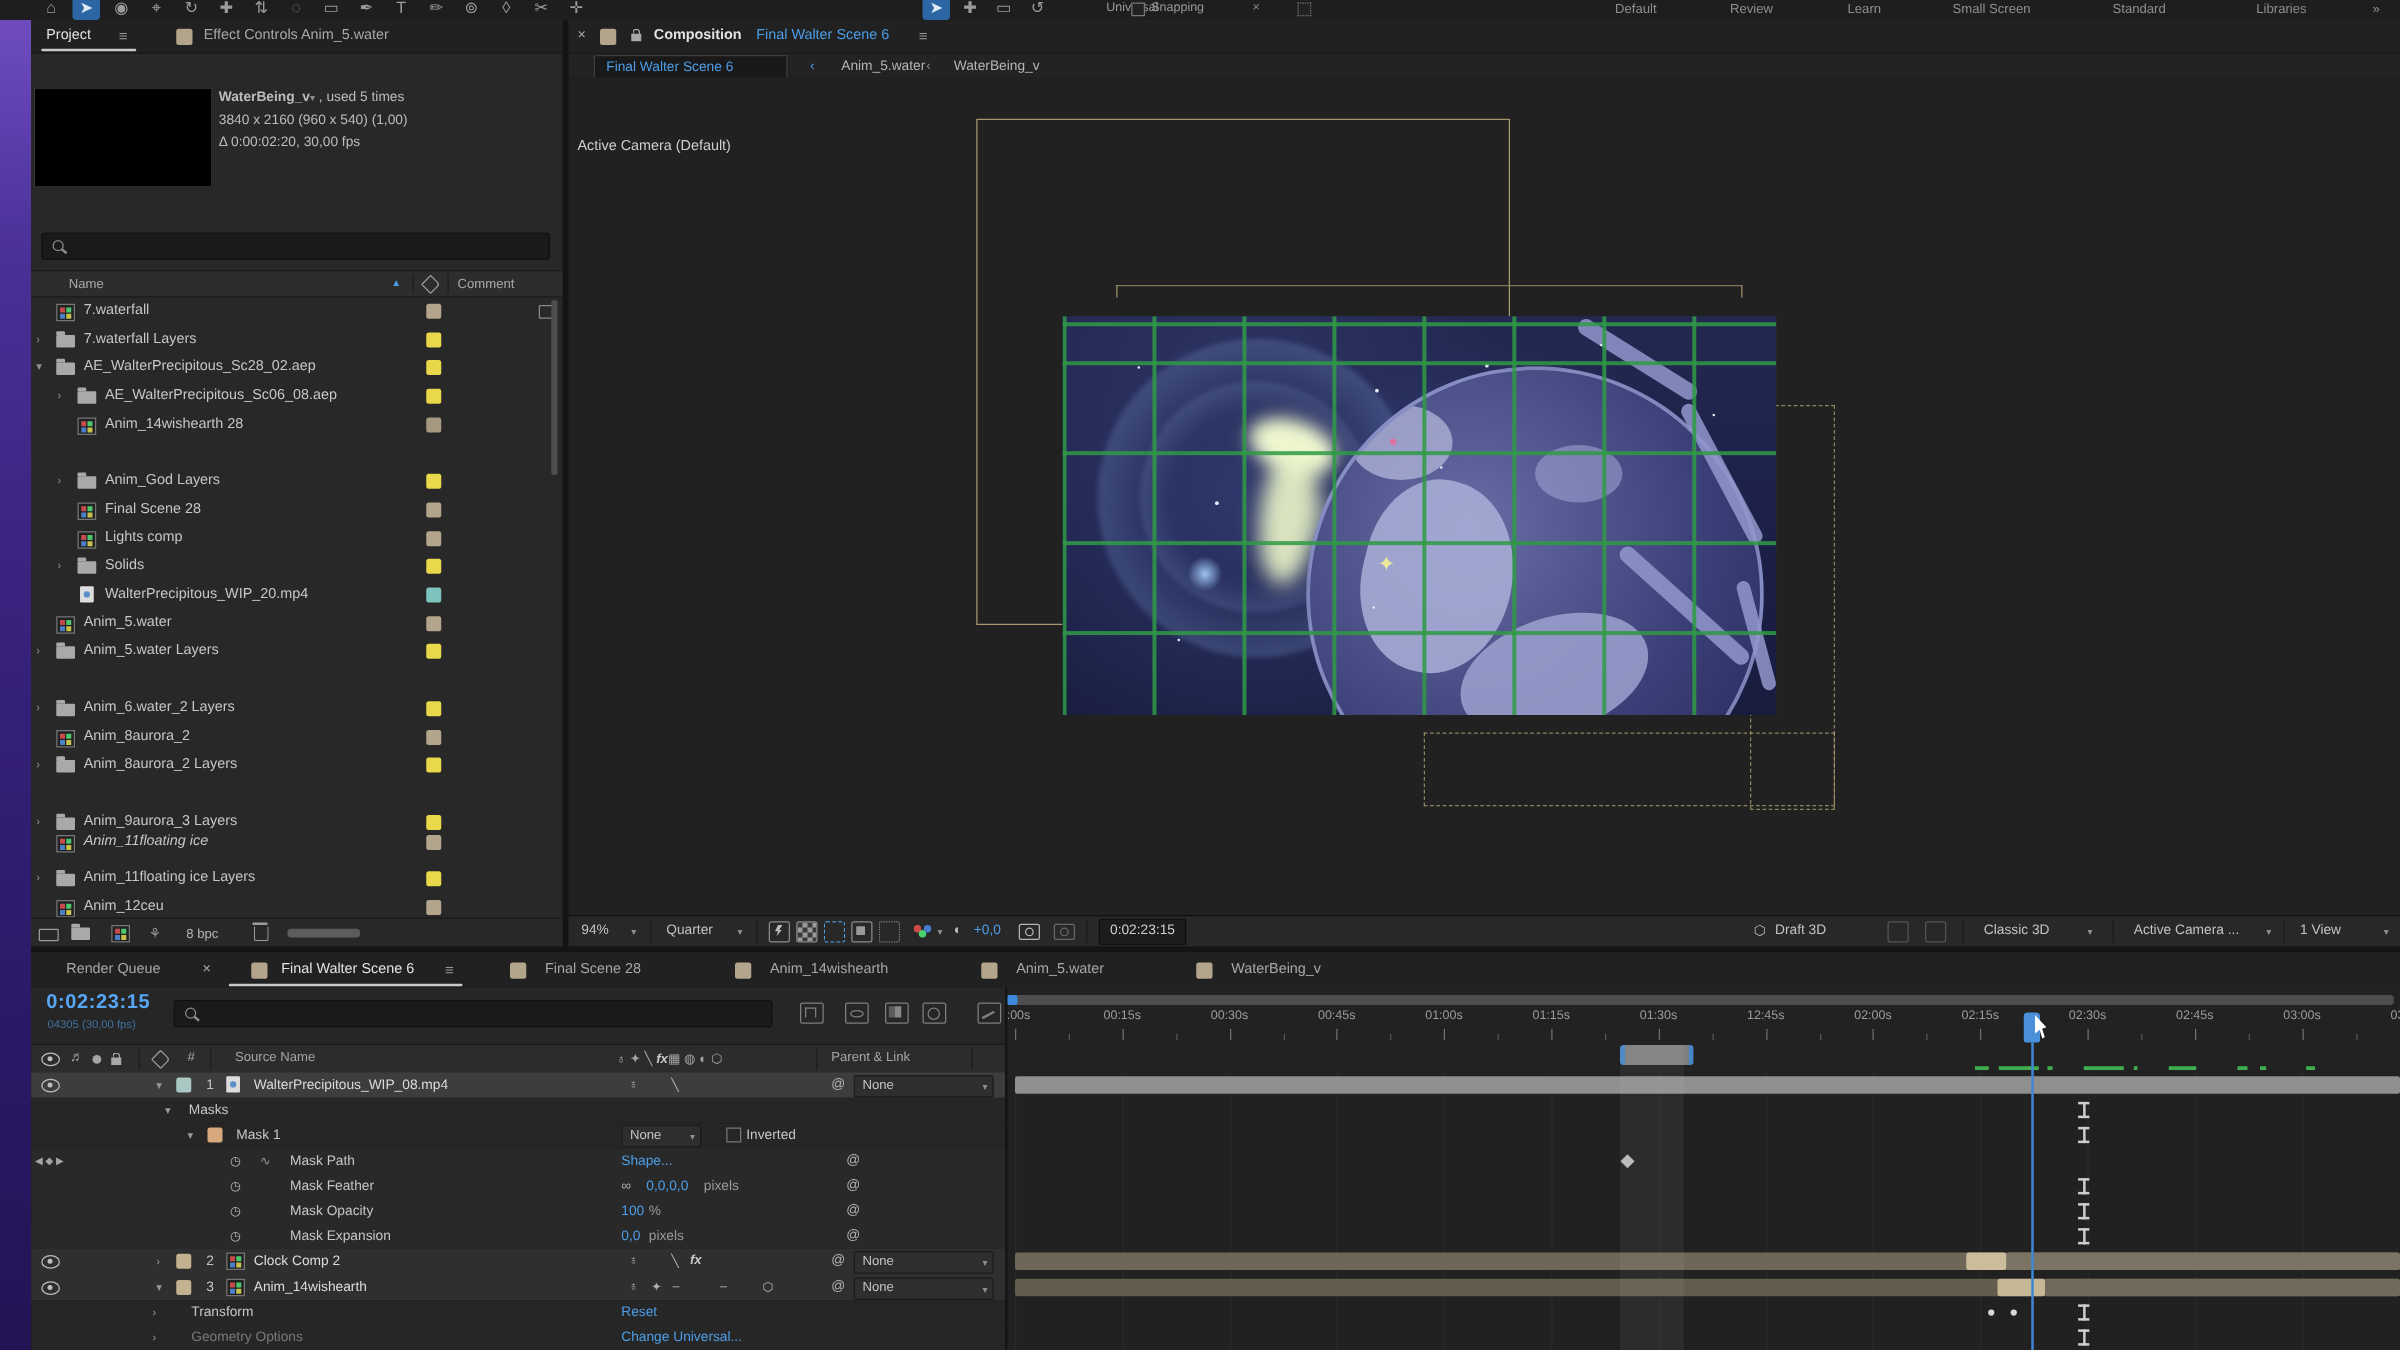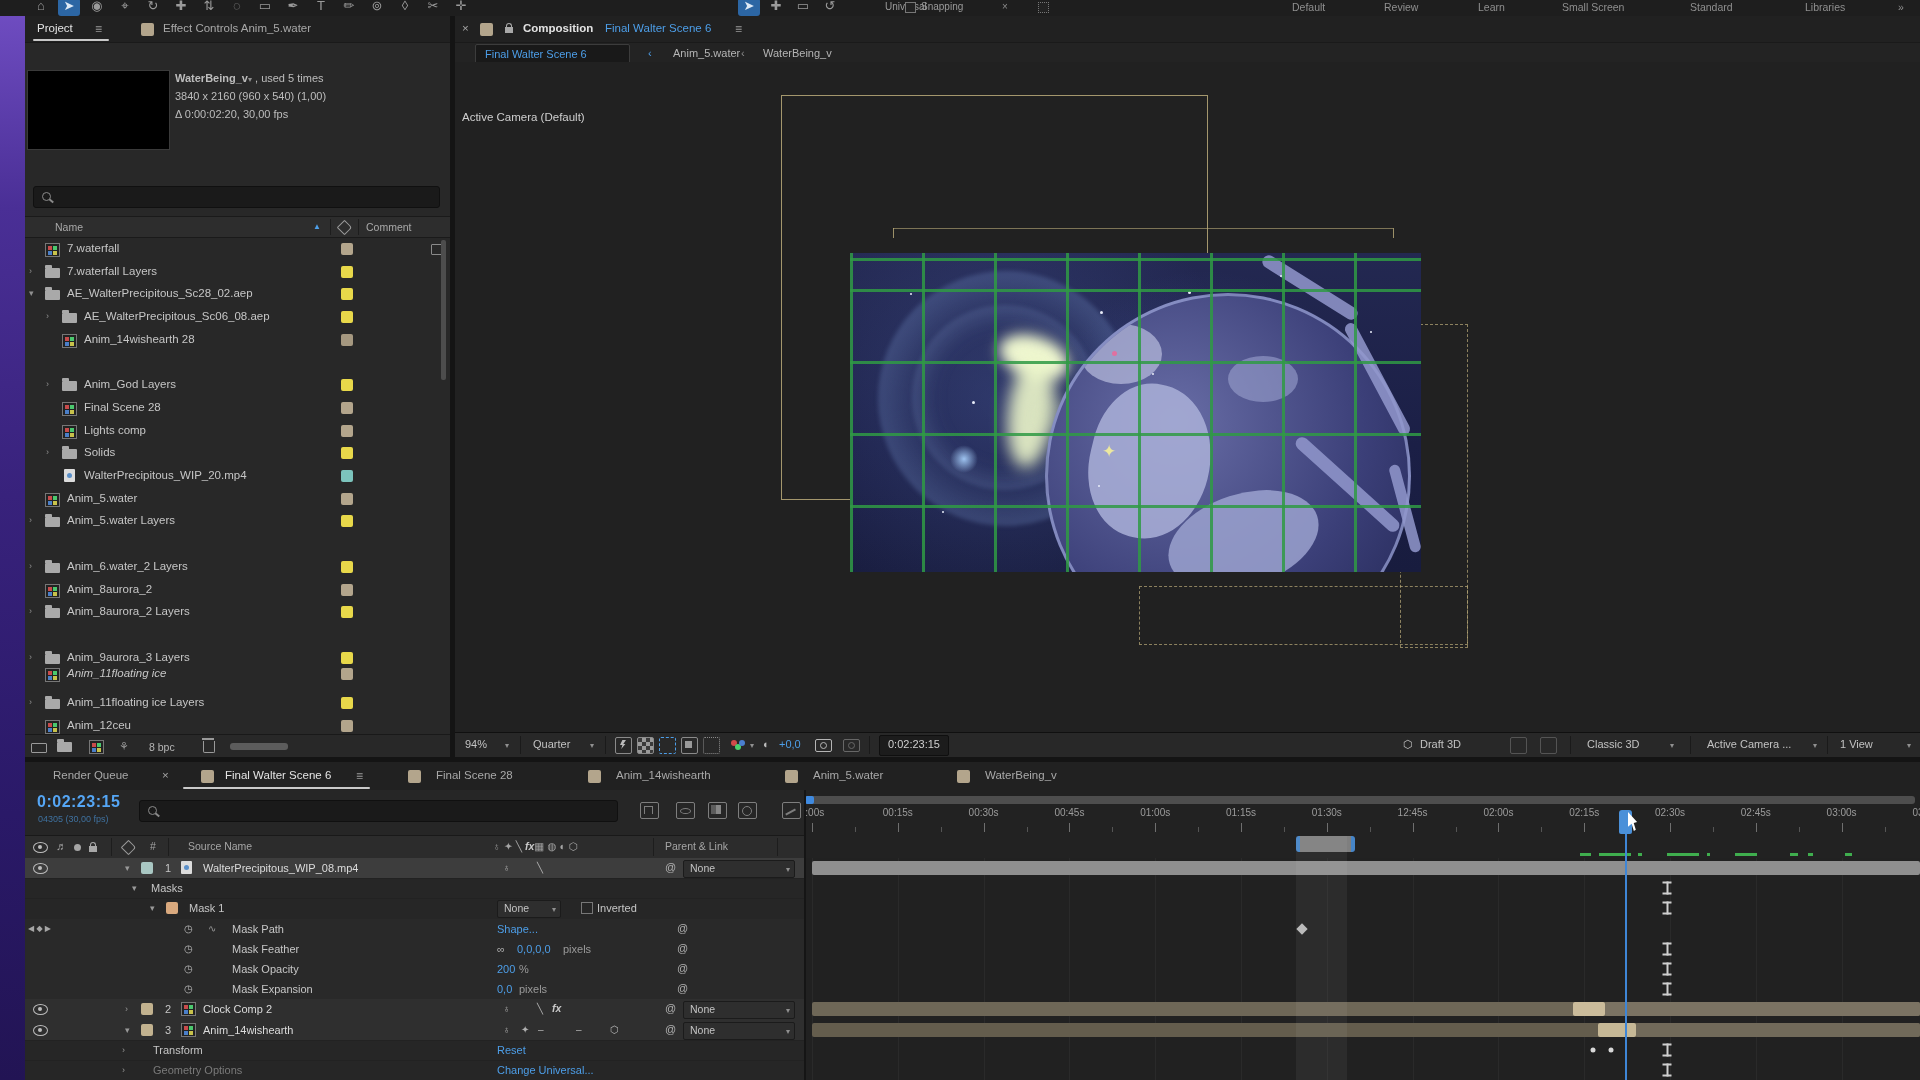--- a/index.html
+++ b/index.html
@@ -558,21 +558,21 @@
           <span class="stopw" style="left: 159px;">◷</span>
           <span class="abs txt" style="left: 207px; top: 4px;">Mask Feather</span>
           <span class="val txt" style="left: 472px; color: rgb(170, 170, 170);">∞</span>
           <span class="val txt blue" style="left: 492px;">0,0,0,0</span>
           <span class="val txt" style="left: 538px; color: rgb(154, 154, 154);"> pixels</span>
           <span class="sw" style="left: 652px; top: 3px; font-size: 11px;">@</span>
         </div>
         <div class="trow prop" style="top: 101px;">
           <span class="stopw" style="left: 159px;">◷</span>
           <span class="abs txt" style="left: 207px; top: 4px;">Mask Opacity</span>
-          <span class="val txt blue" style="left: 472px;">200</span>
+          <span class="val txt blue" style="left: 472px;">100</span>
           <span class="val txt" style="left: 494px; color: rgb(154, 154, 154);">%</span>
           <span class="sw" style="left: 652px; top: 3px; font-size: 11px;">@</span>
         </div>
         <div class="trow prop" style="top: 121.2px;">
           <span class="stopw" style="left: 159px;">◷</span>
           <span class="abs txt" style="left: 207px; top: 4px;">Mask Expansion</span>
           <span class="val txt blue" style="left: 472px;">0,0</span>
           <span class="val txt" style="left: 494px; color: rgb(154, 154, 154);"> pixels</span>
           <span class="sw" style="left: 652px; top: 3px; font-size: 11px;">@</span>
         </div>

